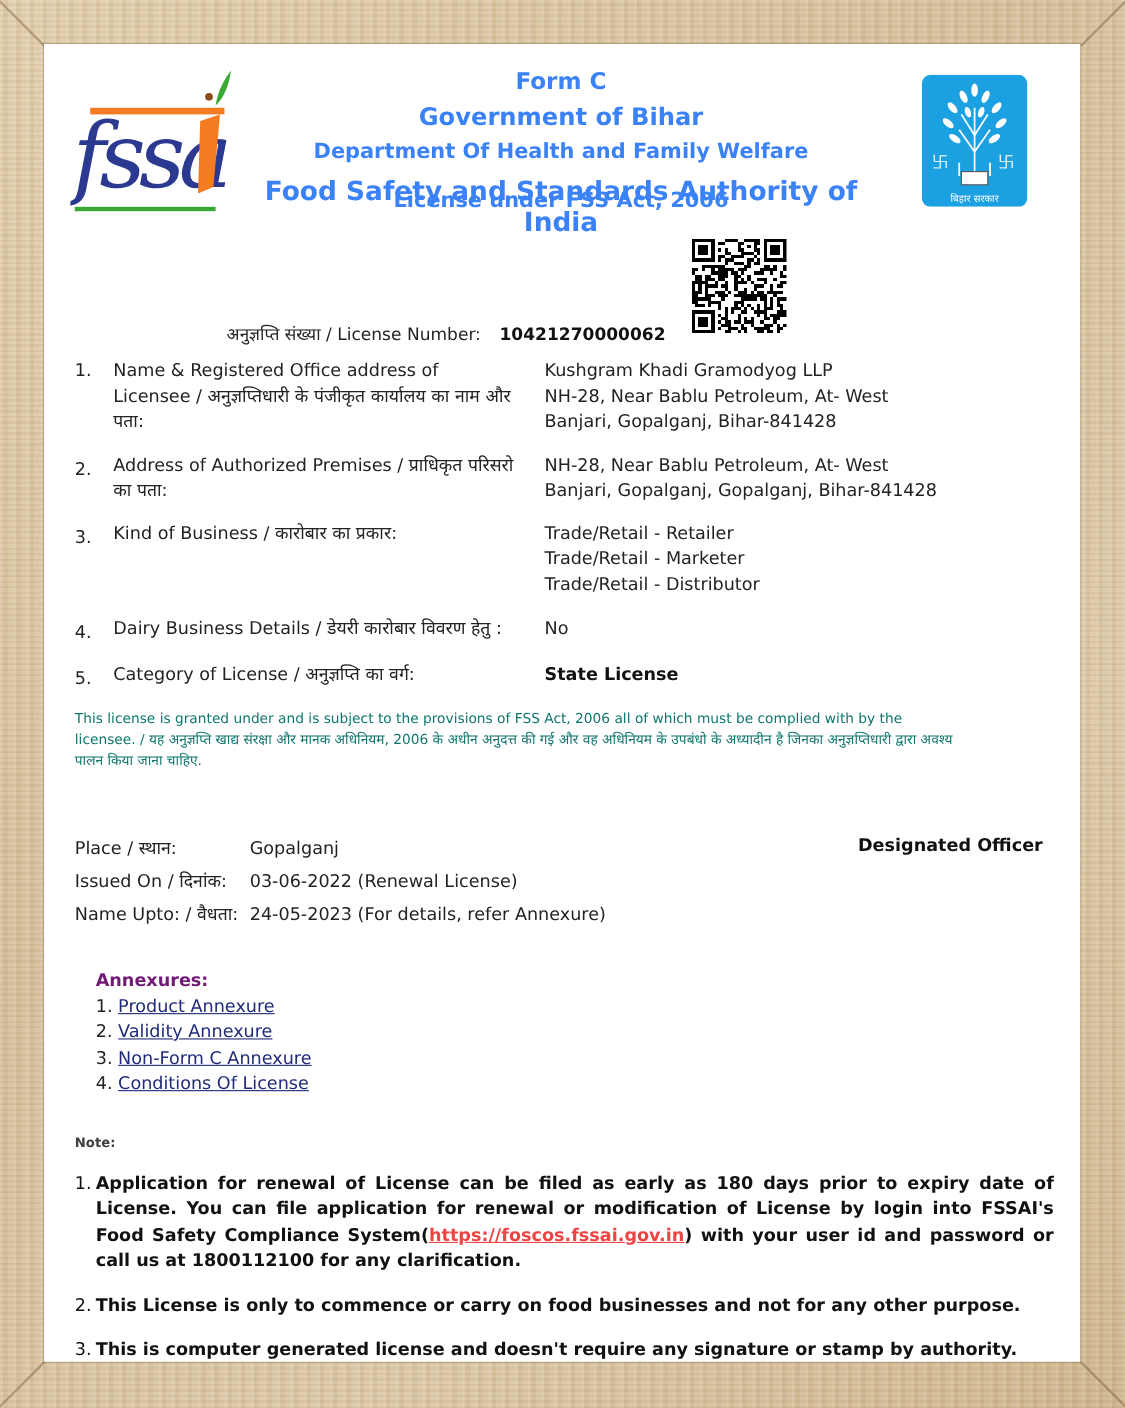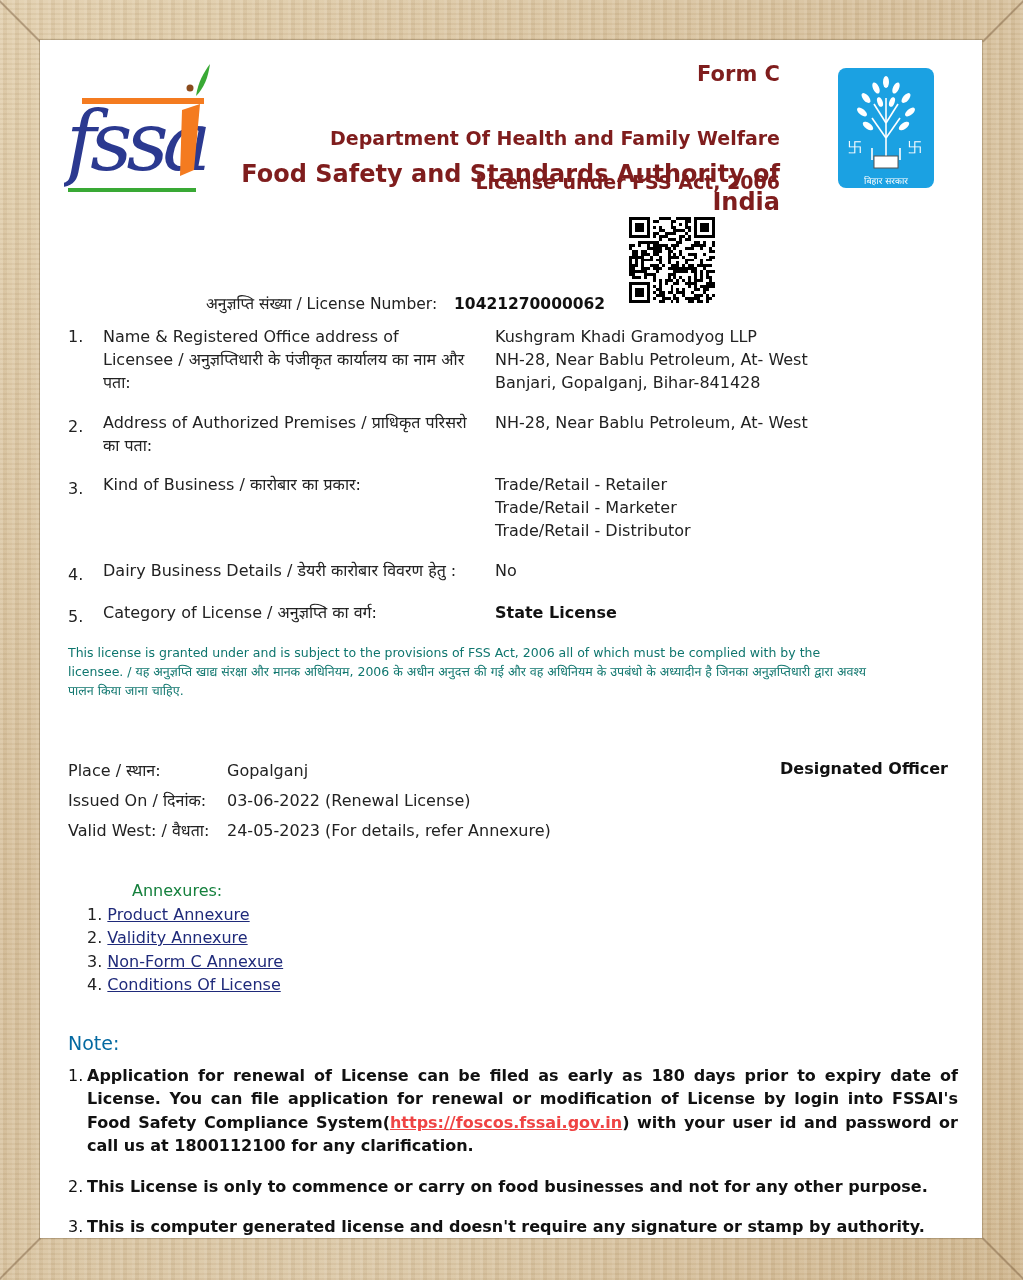--- a/index.html
+++ b/index.html
@@ -26,21 +26,21 @@
 
   .paper {
     position: absolute; left: 40px; top: 40px; width: 942px; height: 1198px;
     background: #ffffff; box-shadow: 0 0 0 1px rgba(120,100,70,0.35);
     color: #1a1a1a;
   }
 
   
   .logo-fssai { position: absolute; left: 24px; top: 18px; width: 148px; height: 142px; }
   .logo-bihar { position: absolute; left: 798px; top: 28px; width: 96px; height: 120px; }
-  .heading { position: absolute; left: 200px; width: 540px; text-align: right; font-weight: bold; color: #7f1d1d; }
+  .heading { position: absolute; left: 200px; width: 540px; text-align: center; font-weight: bold; color: #3b82f6; }
   .h1 { top: 22px; font-size: 21px; }
   .h2 { top: 55px; font-size: 22px; }
   .h3 { top: 87px; font-size: 19px; }
   .h4 { top: 120px; font-size: 24px; }
   .h5 { top: 131px; font-size: 19px; }
 
   .licno { position: absolute; top: 214px; left: 166px; font-size: 15.5px; color: #222; margin-top: 38px; }
   .licno .num { font-weight: bold; margin-left: 12px; color: #111; }
   .qr { position: absolute; left: 589px; top: 177px; width: 86px; height: 86px; }
 
@@ -51,23 +51,23 @@
   .bold { font-weight: bold; color: #111; }
 
   .para { position: absolute; left: 28px; top: 603px; width: 800px; font-size: 12.5px; line-height: 19px; color: #0f766e; }
 
   .kv { position: absolute; left: 28px; font-size: 16px; color: #222; }
   .kv .k { display: inline-block; width: 159px; }
   .officer { position: absolute; left: 740px; top: 719px; font-size: 16px; font-weight: bold; color: #111; }
 
   .annex { position: absolute; left: 47px; top: 839px; font-size: 16px; line-height: 23.5px; color: #222; }
   .annex a { color: #1f2a7a; text-decoration: underline; }
-  .annex-title { font-weight: normal; color: #15803d; margin-left: 45px; }
-
-  .note-title { position: absolute; left: 28px; top: 992px; font-weight: normal; font-size: 19px; color: #0369a1; }
+  .annex-title { font-weight: bold; color: #701a75; }
+
+  .note-title { position: absolute; left: 28px; top: 992px; font-weight: bold; font-size: 12px; color: #404040; }
   .note { position: absolute; left: 28px; width: 890px; font-size: 16px; font-weight: bold; color: #111; line-height: 23.3px; }
   .note .n { position: absolute; left: 0; font-weight: normal; }
   .note .t { display: block; margin-left: 19px; text-align: justify; }
   .note a { color: #ef4444; font-weight: bold; text-decoration: underline; }
 </style>
 </head>
 <body>
 
 <div class="frame">
   <div class="corner-line cl-tr"></div>
@@ -79,20 +79,21 @@
   <svg class="logo-fssai" viewBox="0 0 148 142">
     <text x="2" y="112" font-family="DejaVu Serif, serif" font-style="italic" font-size="82" fill="#2b3990" letter-spacing="-6">fssa</text>
     <rect x="18" y="40" width="122" height="6" fill="#f47b20"></rect>
     <path d="M118 52 L136 46 L130 112 L116 118 Z" fill="#f47b20"></path>
     <path d="M132 38 C134 24 140 14 146 6 C144 20 140 30 132 38 Z" fill="#39a935"></path>
     <circle cx="126" cy="30" r="3.5" fill="#8a4b1d"></circle>
     <rect x="4" y="130" width="128" height="4" fill="#39a935"></rect>
   </svg>
 
   <div class="heading h1">Form C</div>
+  <div class="heading h2">Government of Bihar</div>
   <div class="heading h3">Department Of Health and Family Welfare</div>
   <div class="heading h4">Food Safety and Standards Authority of India</div>
   <div class="heading h5">License under FSS Act, 2006</div>
 
   <svg class="logo-bihar" viewBox="0 0 96 120">
     <rect x="0" y="0" width="96" height="120" rx="8" fill="#1ba1e2"></rect>
     <g fill="none" stroke="#ffffff" stroke-width="1.6">
       <path d="M48 90 L48 30"></path>
       <path d="M48 70 L34 50"></path>
         <path d="M48 70 L62 50"></path>
@@ -468,20 +469,21 @@
       <div>NH-28, Near Bablu Petroleum, At- West</div>
       <div>Banjari, Gopalganj, Bihar-841428</div>
     </span>
   </div>
 
   <div class="row" style="top:371px;">
     <span class="idx" style="top:4px">2.</span>
     <span class="lbl">Address of Authorized Premises / प्राधिकृत परिसरो का पता:</span>
     <span class="val">
       <div>NH-28, Near Bablu Petroleum, At- West</div>
+      <div>Banjari, Gopalganj, Gopalganj, Bihar-841428</div>
     </span>
   </div>
 
   <div class="row" style="top:433px;">
     <span class="idx" style="top:4px">3.</span>
     <span class="lbl">Kind of Business / कारोबार का प्रकार:</span>
     <span class="val">
       <div>Trade/Retail - Retailer</div>
       <div>Trade/Retail - Marketer</div>
       <div>Trade/Retail - Distributor</div>
@@ -502,21 +504,21 @@
 
   <div class="para">This license is granted under and is subject to the provisions of FSS Act, 2006 all of which must be complied with by the licensee. / यह अनुज्ञप्ति खाद्य संरक्षा और मानक अधिनियम, 2006 के अधीन अनुदत्त की गई और वह अधिनियम के उपबंधो के अध्यादीन है जिनका अनुज्ञप्तिधारी द्वारा अवश्य पालन किया जाना चाहिए.</div>
 
   <div class="kv" style="top:719px;">
     <span class="k">Place / स्थान:</span><span>Gopalganj</span>
   </div>
   <div class="kv" style="top:749px;">
     <span class="k">Issued On / दिनांक:</span><span>03-06-2022 (Renewal License)</span>
   </div>
   <div class="kv" style="top:779px;">
-    <span class="k">Valid West: / वैधता:</span><span>24-05-2023 (For details, refer Annexure)</span>
+    <span class="k">Name Upto: / वैधता:</span><span>24-05-2023 (For details, refer Annexure)</span>
   </div>
   <div class="officer">Designated Officer</div>
 
   <div class="annex">
     <div class="annex-title">Annexures:</div>
     <div><span>1.</span> <a href="#">Product Annexure</a></div>
     <div><span>2.</span> <a href="#">Validity Annexure</a></div>
     <div><span>3.</span> <a href="#">Non-Form C Annexure</a></div>
     <div><span>4.</span> <a href="#">Conditions Of License</a></div>
   </div>

